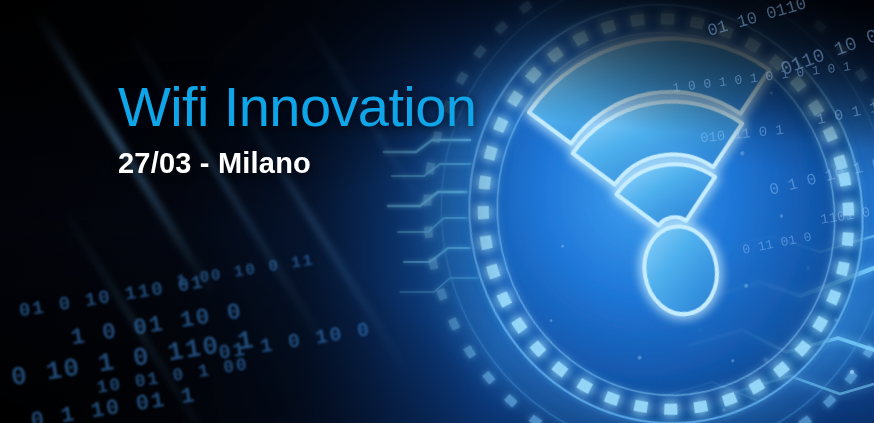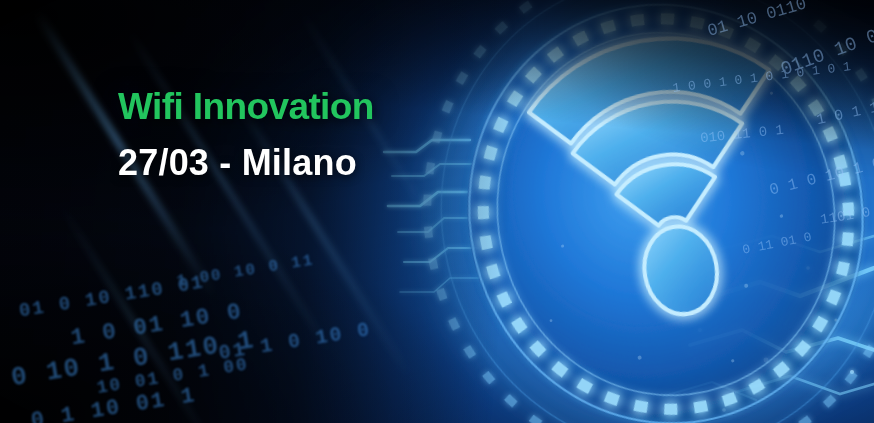--- a/index.html
+++ b/index.html
@@ -84,33 +84,33 @@
     pointer-events:none;
   }
   #sphere-svg{width:100%;height:100%;overflow:visible;}
 
   
   #text-block{
     position:absolute;left:118px;top:78px;
     z-index:30;
   }
   .title-line{
-    color:#22c55e;
-    font-weight:700;
-    font-size:37px;
+    color:#0ea5e9;
+    font-weight:400;
+    font-size:56px;
     line-height:58px;
     letter-spacing:-0.6px;
     white-space:nowrap;
     text-shadow:0 2px 10px rgba(0,0,0,.75), 0 0 24px rgba(0,20,50,.6);
   }
   #subtitle{
     margin-top:10px;
     color:#ffffff;
     font-weight:700;
-    font-size:36px;
+    font-size:29px;
     line-height:34px;
     letter-spacing:0.2px;
     white-space:nowrap;
     text-shadow:0 2px 9px rgba(0,0,0,.7);
   }
 
   
   #bg-vignette{
     background:radial-gradient(120% 120% at 50% 50%, rgba(0,0,0,0) 55%, rgba(0,0,0,.45) 100%);
     z-index:25;

